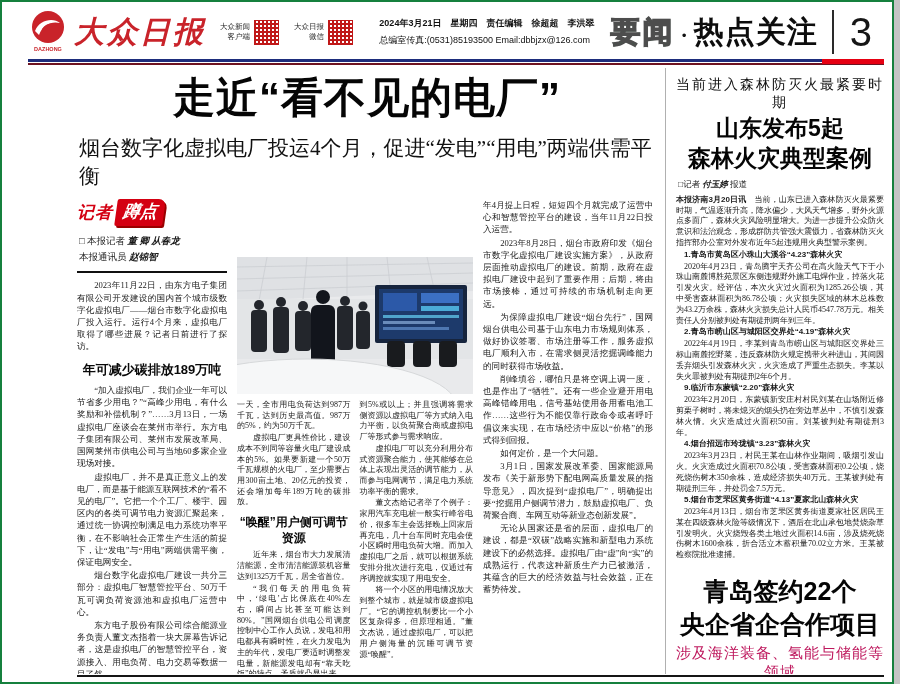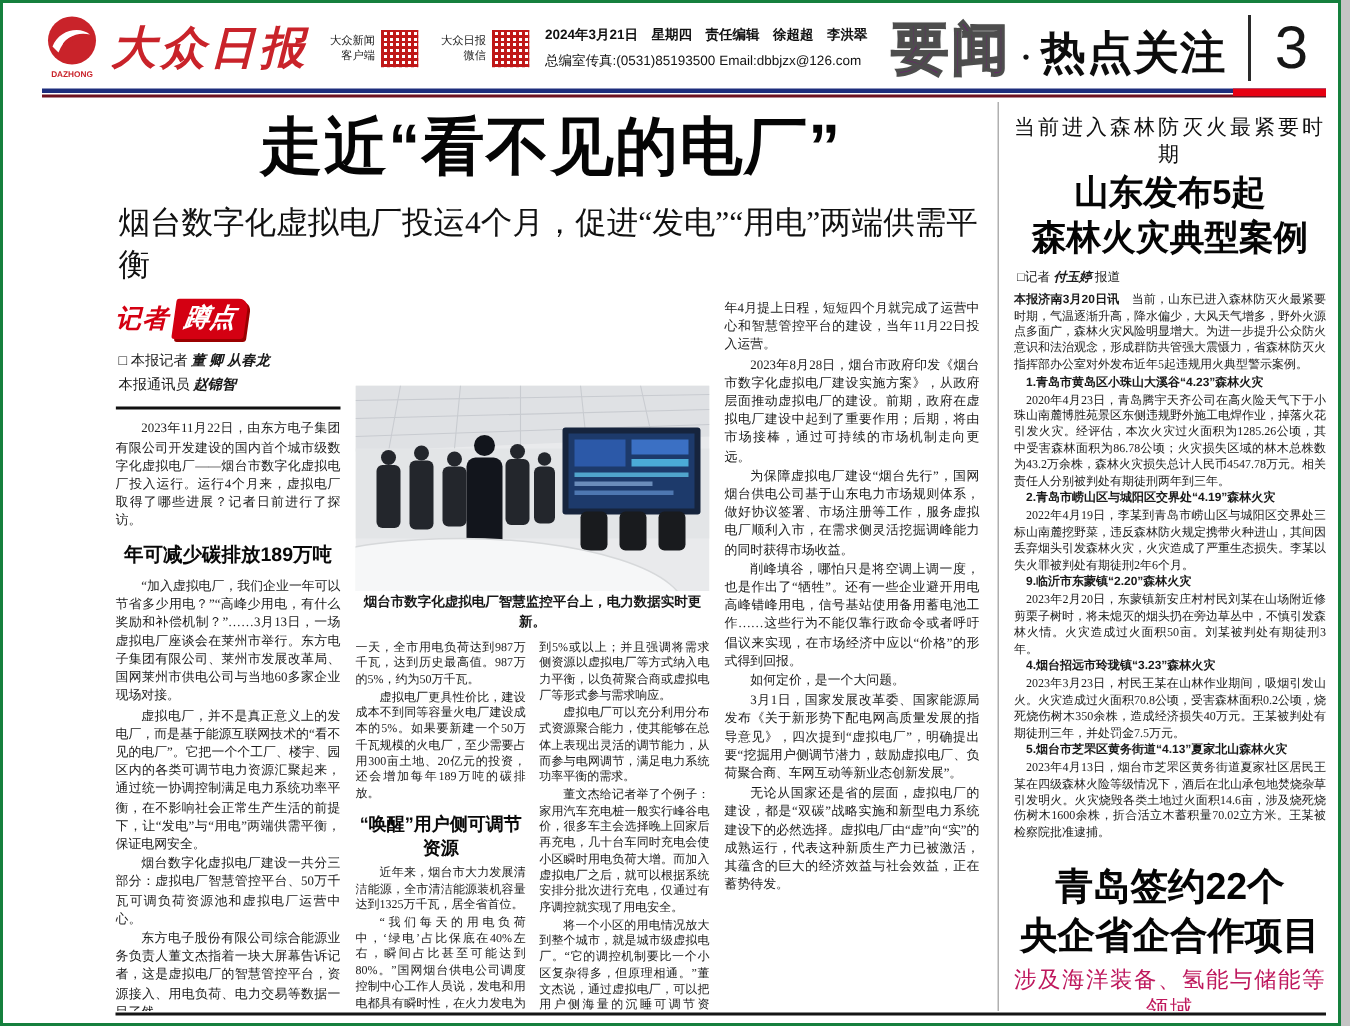--- a/index.html
+++ b/index.html
@@ -14,21 +14,21 @@
   .qr-label{font-size:7.5px;line-height:1.3;text-align:right;color:#222;display:flex;flex-direction:column;
             font-family:"Liberation Sans",sans-serif;margin-right:3px;}
   .qr{width:25px;height:25px;border:1px solid #fff;
       background-image:repeating-linear-gradient(0deg,#c01818 0 2px,rgba(255,255,255,0) 2px 4px),
                        repeating-linear-gradient(90deg,#c01818 0 2px,#fff 2px 4px);}
   .head-spacer{flex:1;}
   .date-block{font-family:"Liberation Sans",sans-serif;font-size:9px;line-height:1.9;color:#111;
               text-align:left;margin-right:16px;white-space:nowrap;}
   .date-block .l1{font-weight:700;}
   .section-title{display:flex;align-items:baseline;white-space:nowrap;}
-  .sec-light{font-family:"Liberation Sans",sans-serif;font-size:38px;font-weight:600;color:#701a75;
+  .sec-light{font-family:"Liberation Sans",sans-serif;font-size:30px;font-weight:600;color:#15803d;
              -webkit-text-stroke:1.2px #4d4d4d;text-shadow:0 0 1px #777;letter-spacing:2px;}
   .sec-dot{font-size:22px;font-weight:900;margin:0 6px;color:#111;}
   .sec-bold{font-family:"Liberation Sans",sans-serif;font-size:30px;font-weight:900;color:#0d0d0d;letter-spacing:1px;}
   .pageno-box{margin-left:14px;border-left:2px solid #2a2a2a;padding:2px 10px 2px 16px;}
   .pageno{font-family:"Liberation Sans",sans-serif;font-size:40px;font-weight:400;color:#161616;line-height:1;}
   
   .rule{position:absolute;top:57px;left:26px;right:8px;height:8px;}
   .rule-l1{height:3px;background:#1d2d7c;}
   .rule-l2{height:2px;background:#6d1220;margin-top:1px;}
   .rule-red{position:absolute;right:0;top:0;width:62px;height:5px;background:#e60012;}
@@ -209,21 +209,20 @@
                   <rect x="74" y="48" width="24" height="62" rx="6"></rect>
               </g>
             </g>
             <g fill="#191b1e">
               <rect x="150" y="84" width="18" height="26" rx="4"></rect>
               <rect x="176" y="84" width="18" height="26" rx="4"></rect>
               <rect x="202" y="84" width="18" height="26" rx="4"></rect>
             </g>
             <ellipse cx="70" cy="150" rx="150" ry="48" fill="#f6f7f8" stroke="#d6d8da"></ellipse>
           </svg>
-          <div class="caption">烟台市数字化虚拟电厂智慧监控平台上，电力数据实时更新。</div>
 
           <div class="midcols">
             <div class="mcol">
               <p class="para cont">一天，全市用电负荷达到987万千瓦，达到历史最高值。987万的5%，约为50万千瓦。</p>
               <p class="para">虚拟电厂更具性价比，建设成本不到同等容量火电厂建设成本的5%。如果要新建一个50万千瓦规模的火电厂，至少需要占用300亩土地、20亿元的投资，还会增加每年189万吨的碳排放。</p>
               <h3 class="subhead">“唤醒”用户侧可调节资源</h3>
               <div>
                   <p class="para">近年来，烟台市大力发展清洁能源，全市清洁能源装机容量达到1325万千瓦，居全省首位。</p>
                   <p class="para">“我们每天的用电负荷中，‘绿电’占比保底在40%左右，瞬间占比甚至可能达到80%。”国网烟台供电公司调度控制中心工作人员说，发电和用电都具有瞬时性，在火力发电为主的年代，发电厂要适时调整发电量，新能源发电却有“靠天吃饭”的特点，矛盾就凸显出来。</p>
                 </div>

